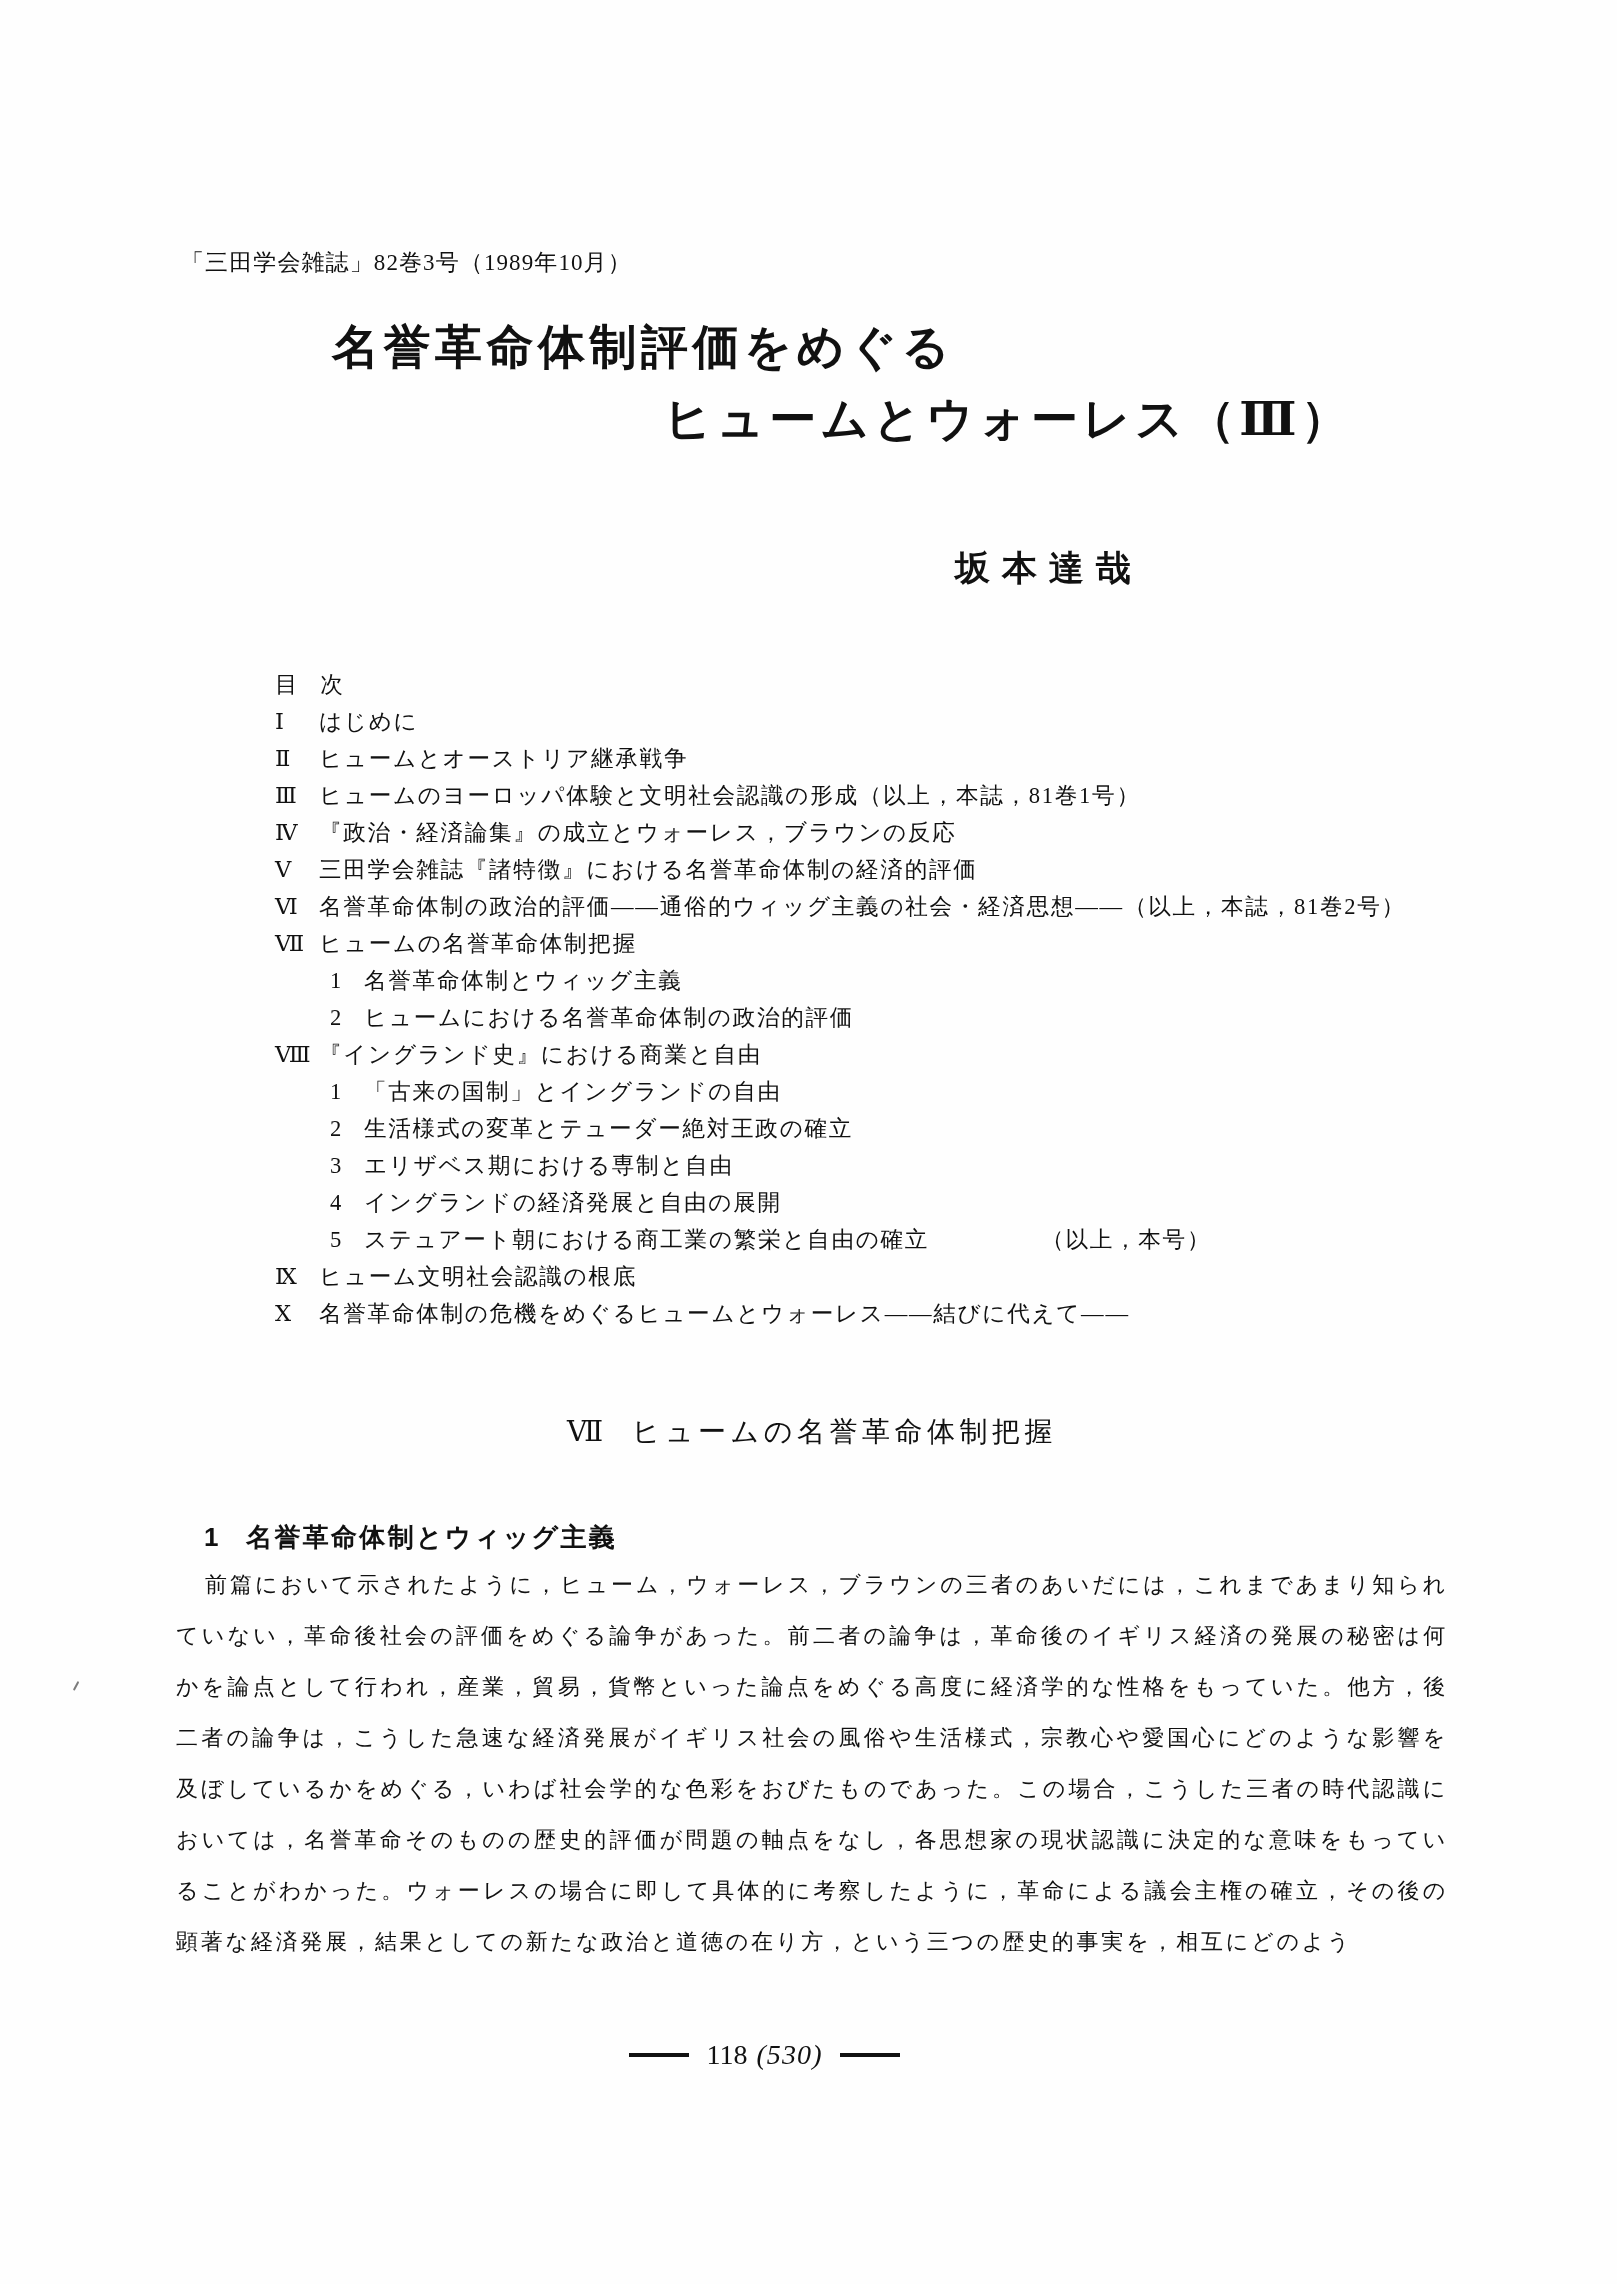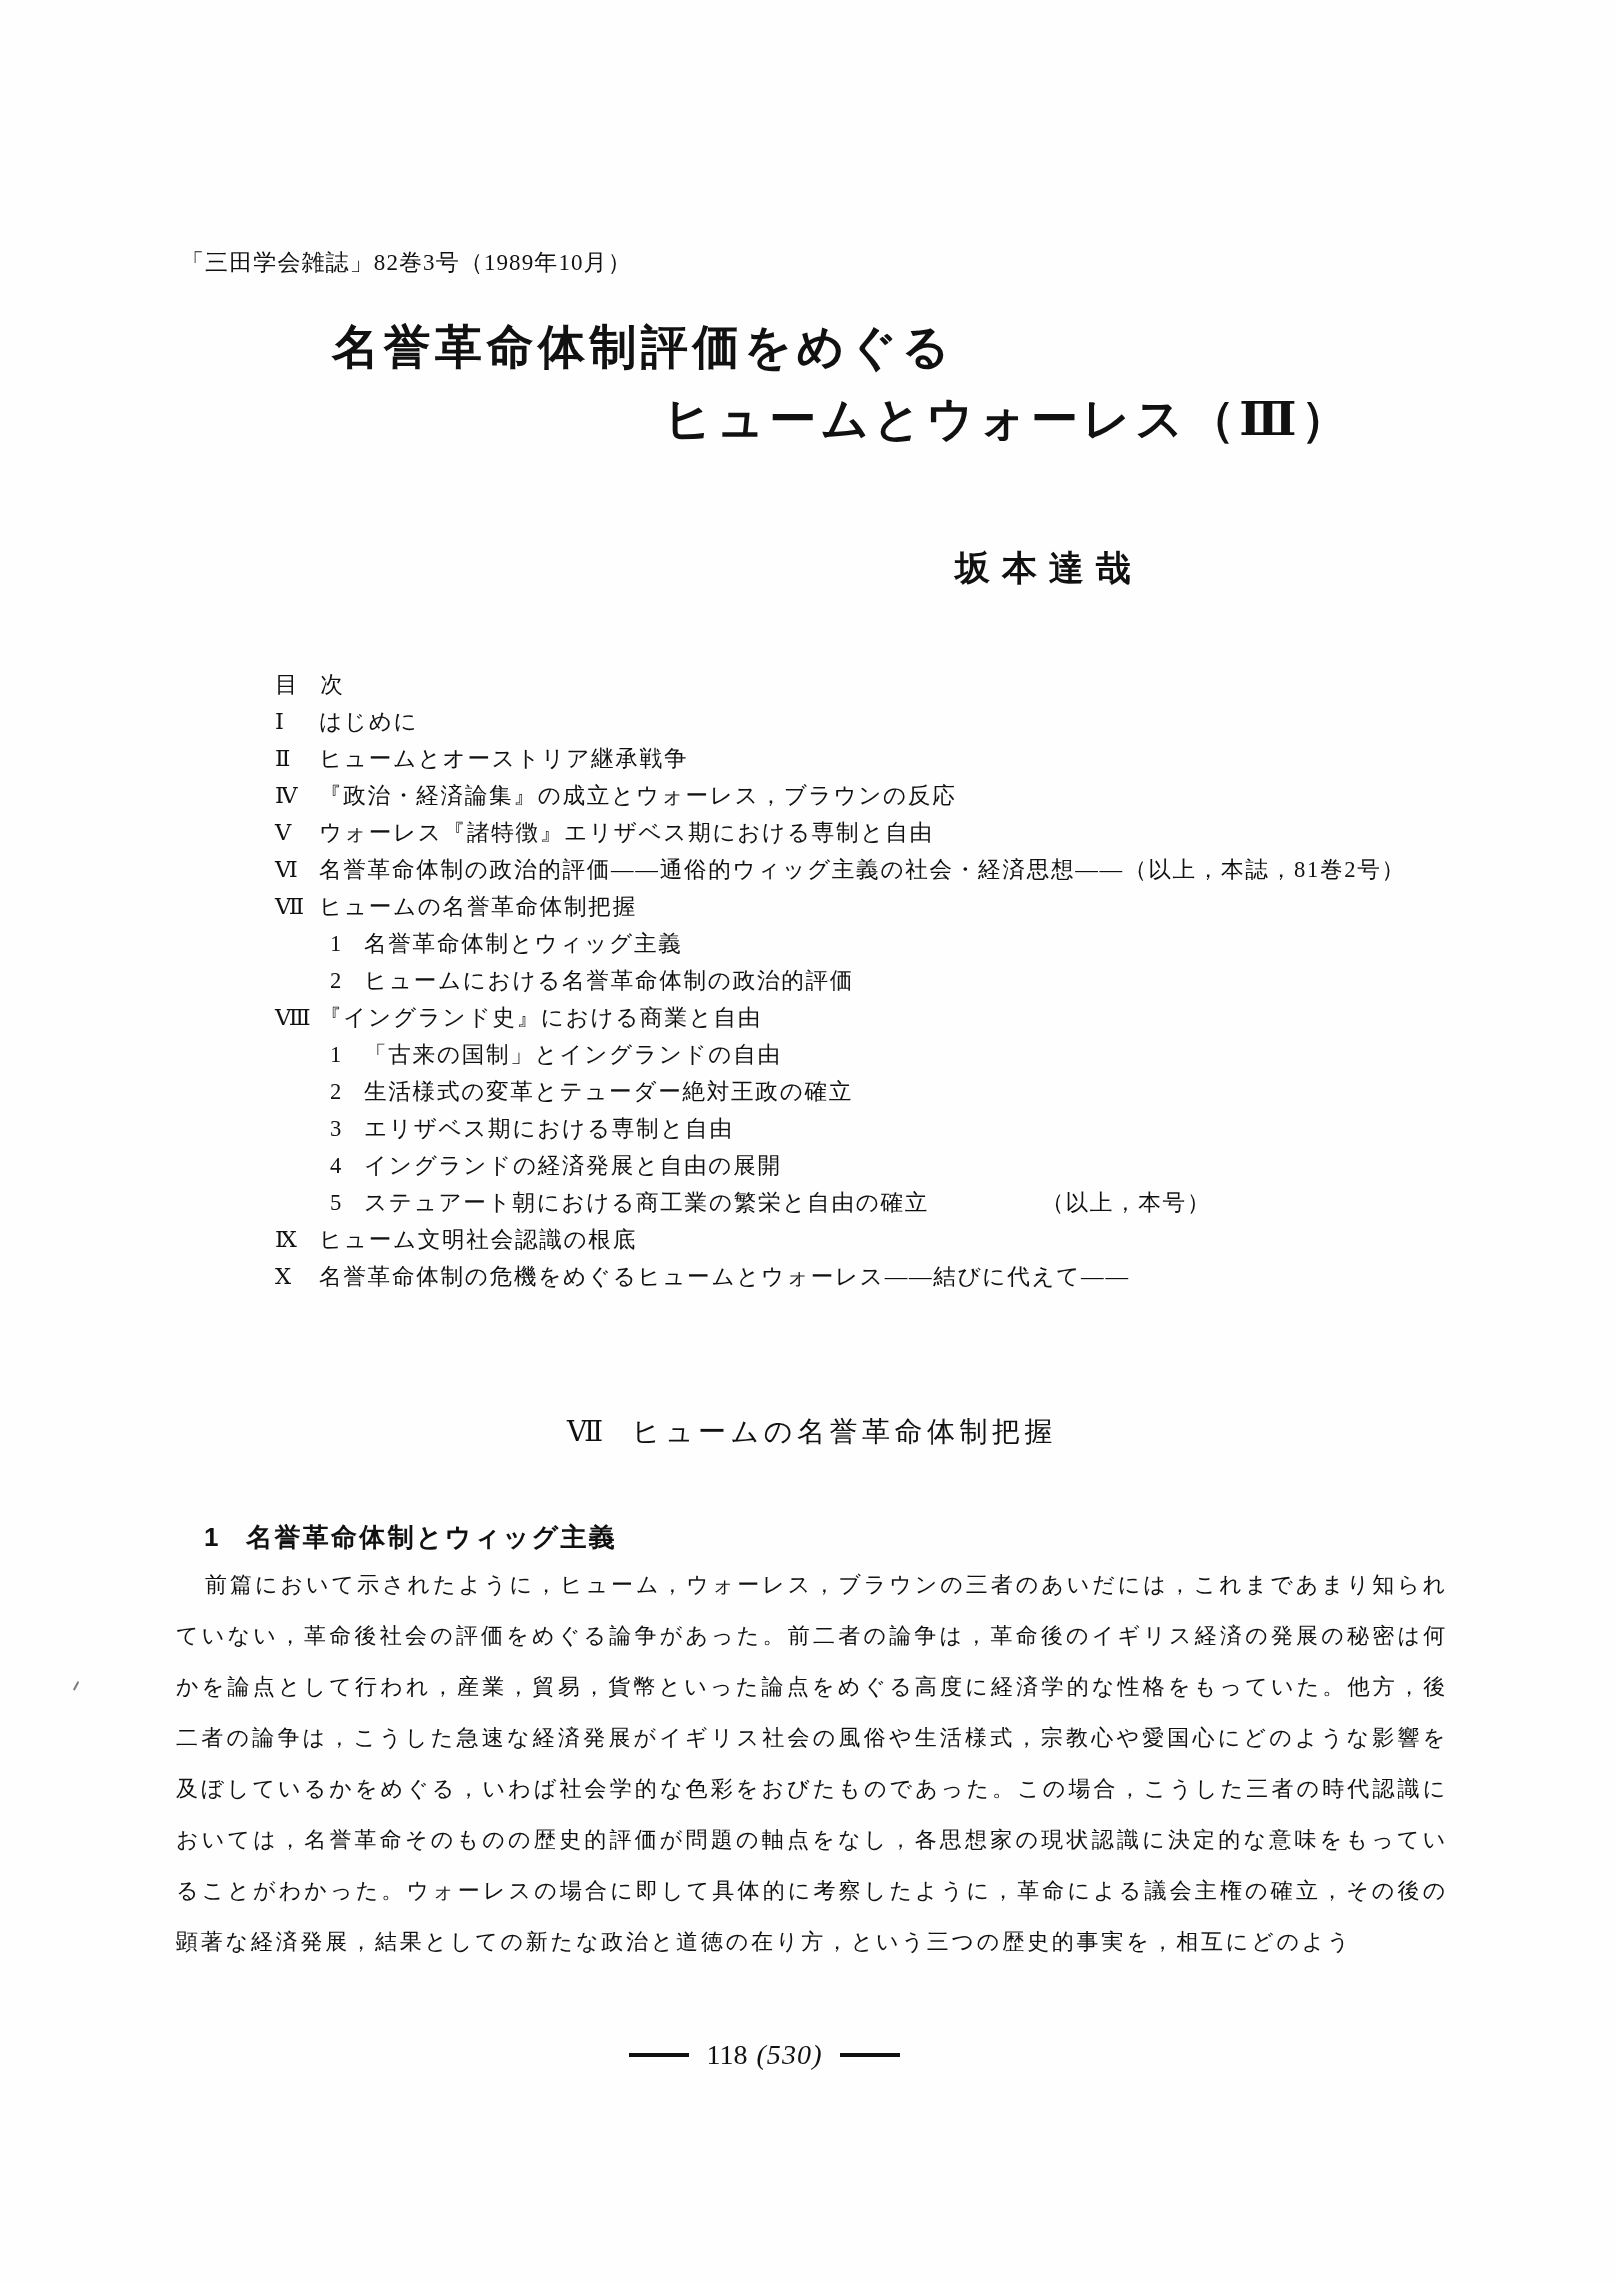--- a/index.html
+++ b/index.html
@@ -92,24 +92,27 @@
   <div class="toc">
     <div class="toc-row toc-heading">目　次</div>
 
     <div class="toc-row">
       <span class="toc-num">Ⅰ</span><span class="toc-label">はじめに</span>
     </div>
     <div class="toc-row">
       <span class="toc-num">Ⅱ</span><span class="toc-label">ヒュームとオーストリア継承戦争</span>
     </div>
     <div class="toc-row">
+      <span class="toc-num">Ⅲ</span><span class="toc-label">ヒュームのヨーロッパ体験と文明社会認識の形成</span><span class="toc-note">（以上，本誌，81巻1号）</span>
+    </div>
+    <div class="toc-row">
       <span class="toc-num">Ⅳ</span><span class="toc-label">『政治・経済論集』の成立とウォーレス，ブラウンの反応</span>
     </div>
     <div class="toc-row">
-      <span class="toc-num">Ⅴ</span><span class="toc-label">ウォーレス『諸特徴』エリザベス期における専制と自由</span>
+      <span class="toc-num">Ⅴ</span><span class="toc-label">三田学会雑誌『諸特徴』における名誉革命体制の経済的評価</span>
     </div>
     <div class="toc-row">
       <span class="toc-num">Ⅵ</span><span class="toc-label">名誉革命体制の政治的評価——通俗的ウィッグ主義の社会・経済思想——</span><span class="toc-note">（以上，本誌，81巻2号）</span>
     </div>
     <div class="toc-row">
       <span class="toc-num">Ⅶ</span><span class="toc-label">ヒュームの名誉革命体制把握</span>
     </div>
     <div class="toc-row toc-sub">
       <span class="toc-num">1</span><span class="toc-label">名誉革命体制とウィッグ主義</span>
     </div>

